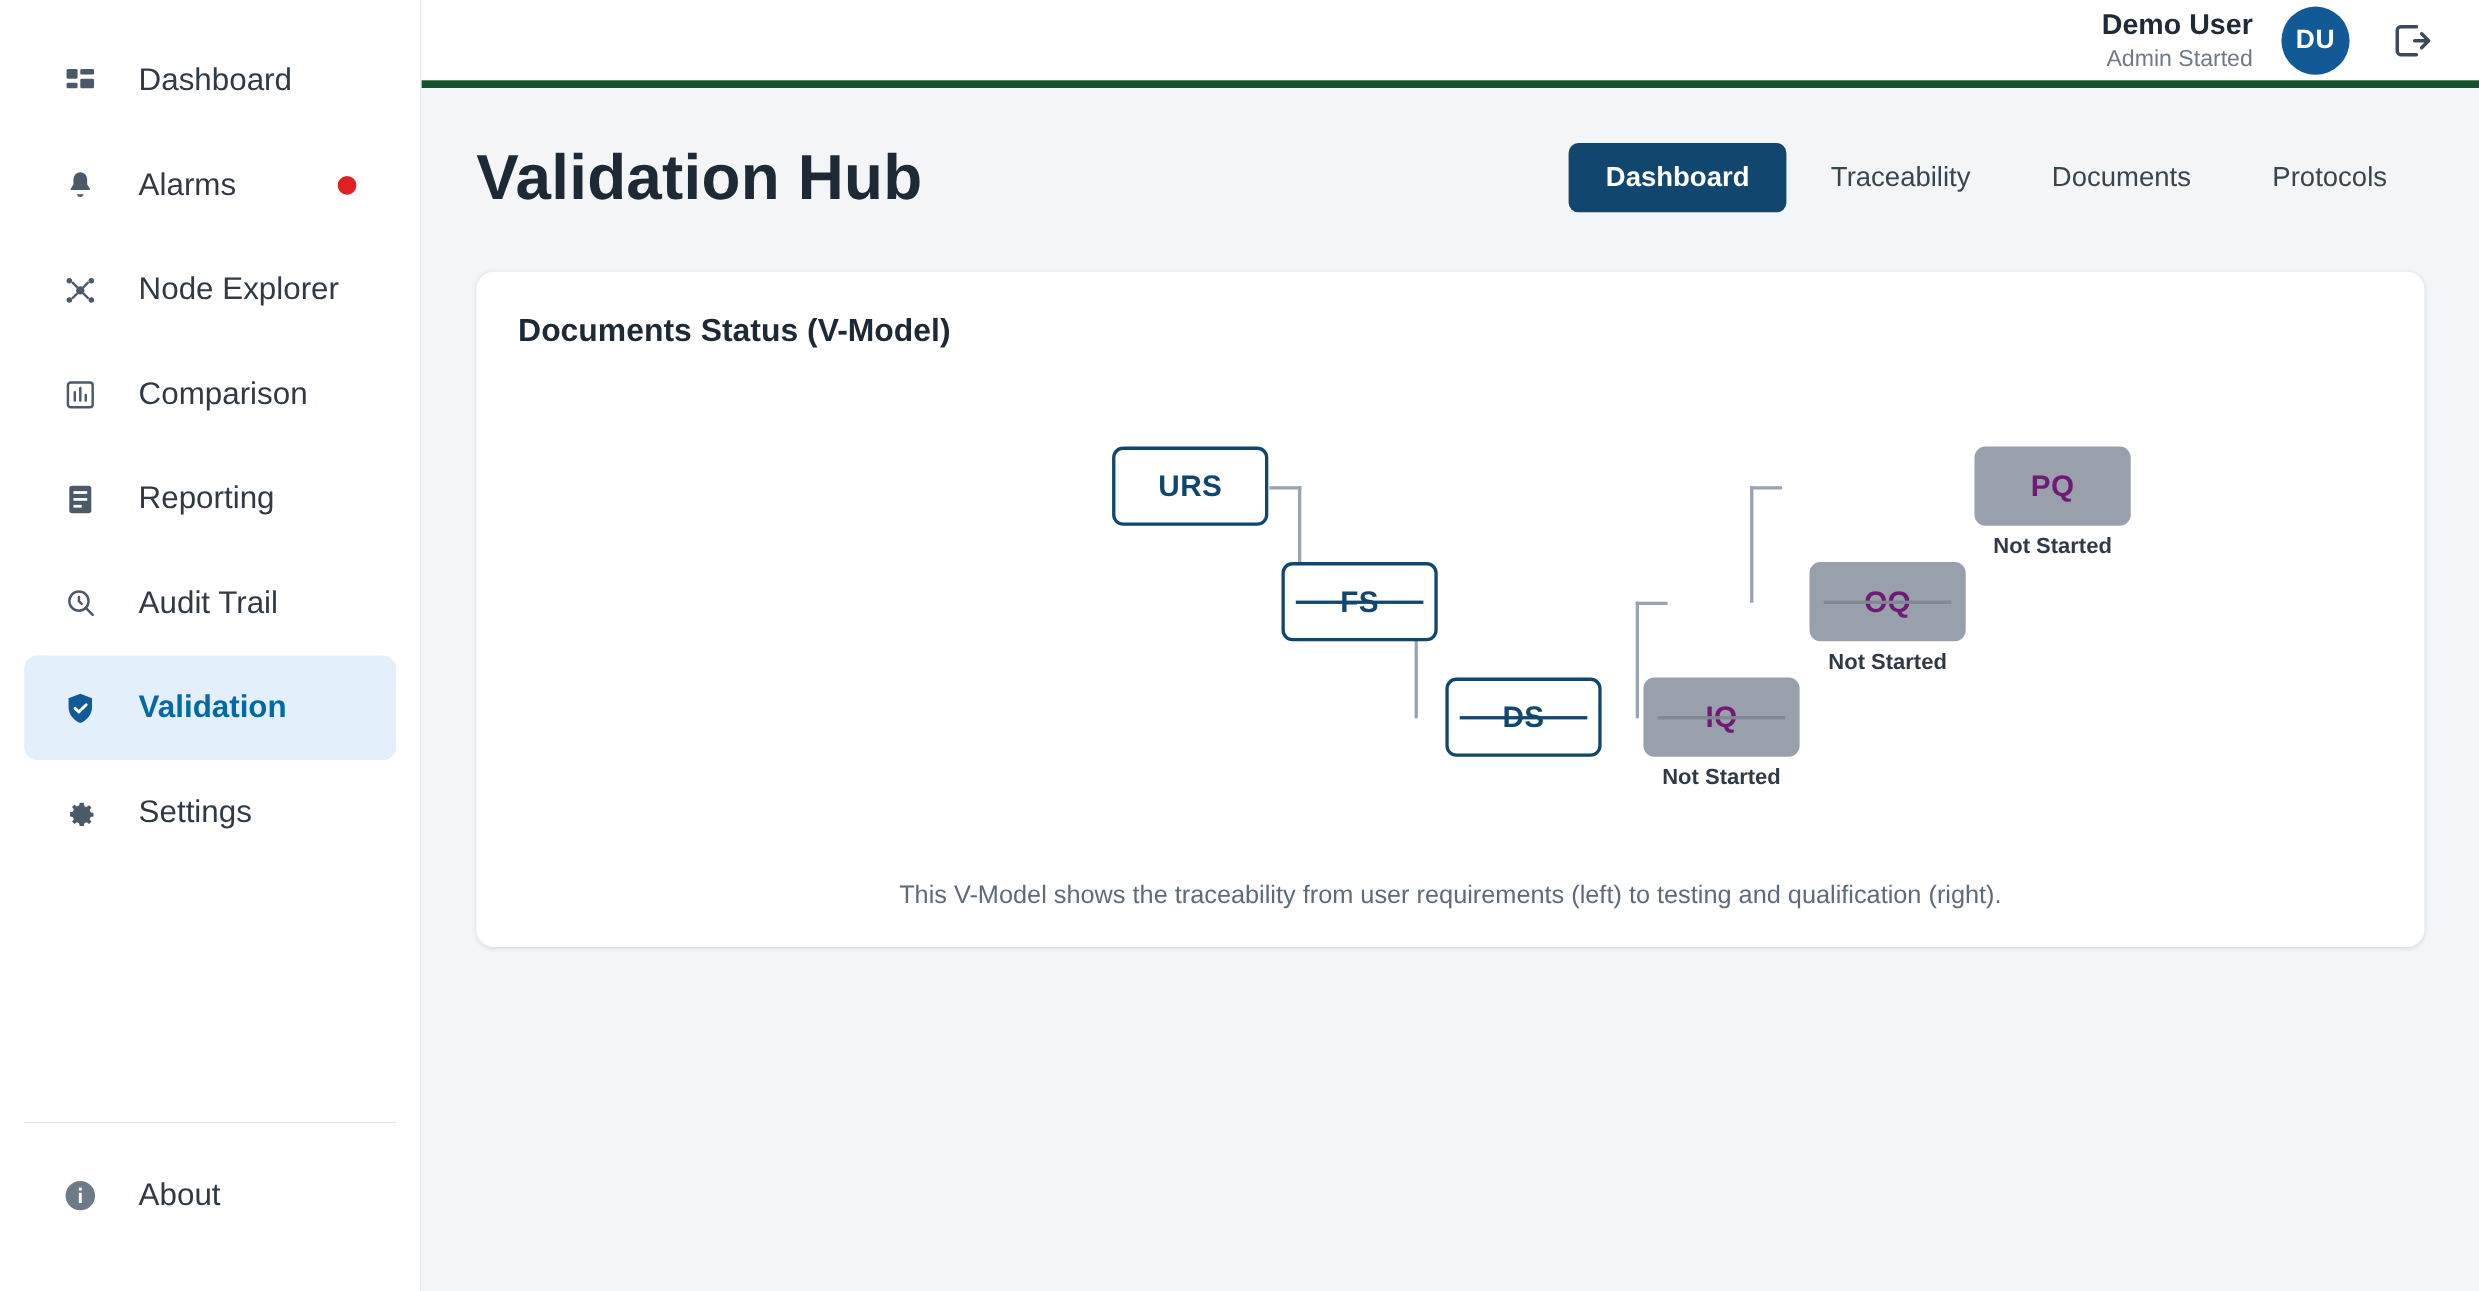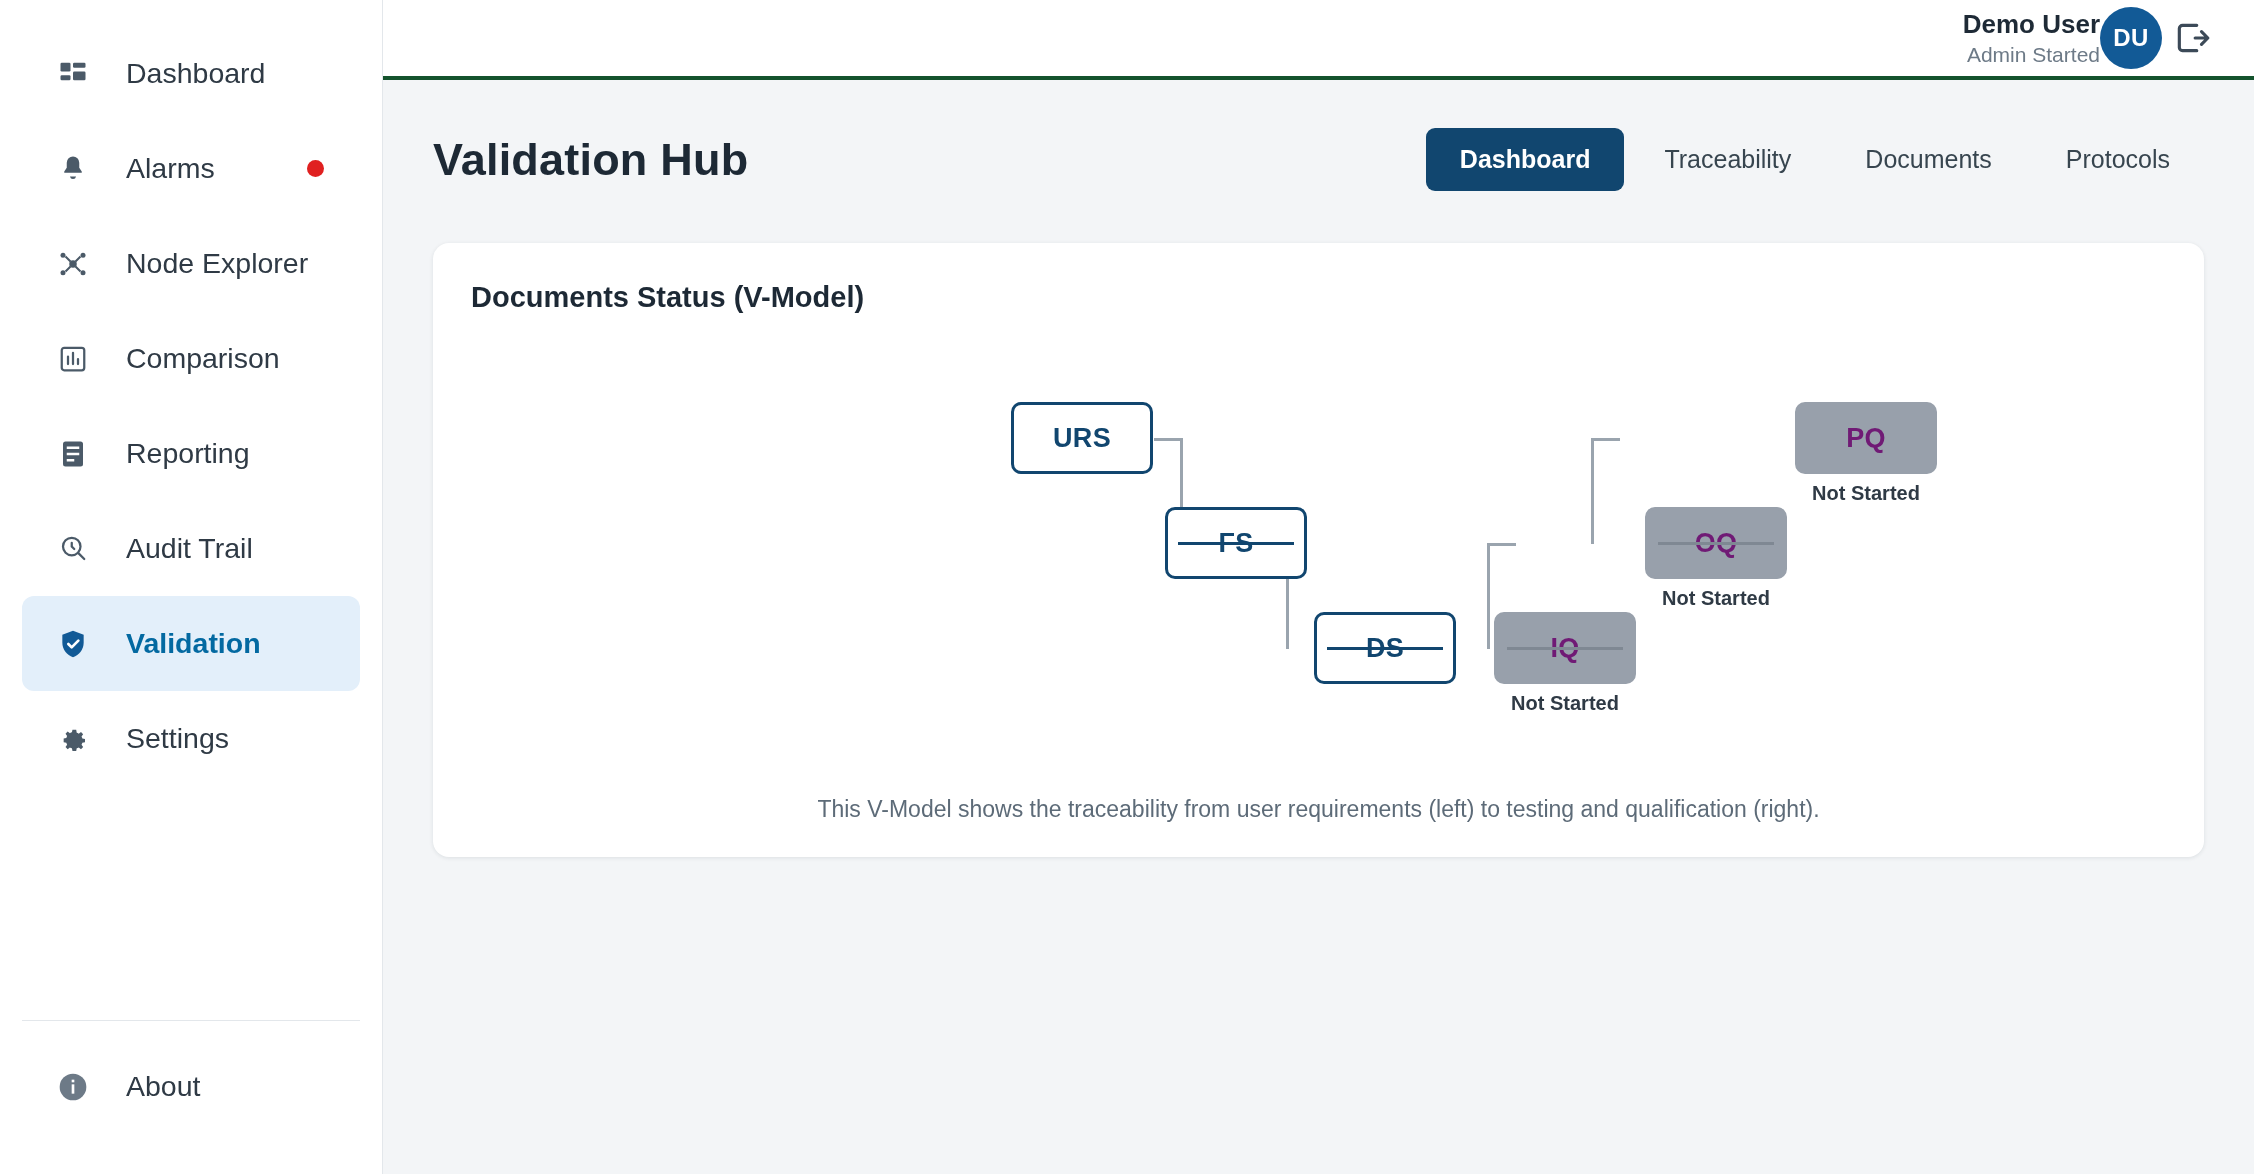--- a/index.html
+++ b/index.html
@@ -80,25 +80,26 @@
     display: flex;
     flex-direction: column;
     min-width: 0;
     background: #f3f5f7;
   }
 
   
   .topbar {
     height: 80px;
     background: #ffffff;
-    border-bottom: 4px solid #14532d;
+    border-bottom: 7px solid #14532d;
     display: flex;
     align-items: center;
     justify-content: flex-end;
     padding-right: 38px;
+    gap: 26px;
     flex: 0 0 80px;
   }
   .user-block { text-align: right; line-height: 1.25; }
   .user-name { font-size: 26px; font-weight: bold; color: #1e2a36; }
   .user-role { font-size: 21px; color: #6d7a87; margin-top: 2px; }
   .avatar {
     width: 62px; height: 62px; border-radius: 50%;
     background: #125a96; color: #fff;
     display: flex; align-items: center; justify-content: center;
     font-size: 24px; font-weight: bold;
@@ -112,21 +113,21 @@
   }
 
   
   .page-header {
     display: flex;
     align-items: center;
     justify-content: space-between;
     padding: 48px 50px 0 50px;
   }
   .page-title {
-    font-size: 45px;
+    font-size: 58px;
     font-weight: bold;
     color: #1d2935;
     letter-spacing: 0.2px;
   }
   .tabs { display: flex; align-items: center; gap: 6px; }
   .tab {
     padding: 17px 34px;
     font-size: 25px;
     color: #37454f;
     border-radius: 9px;

